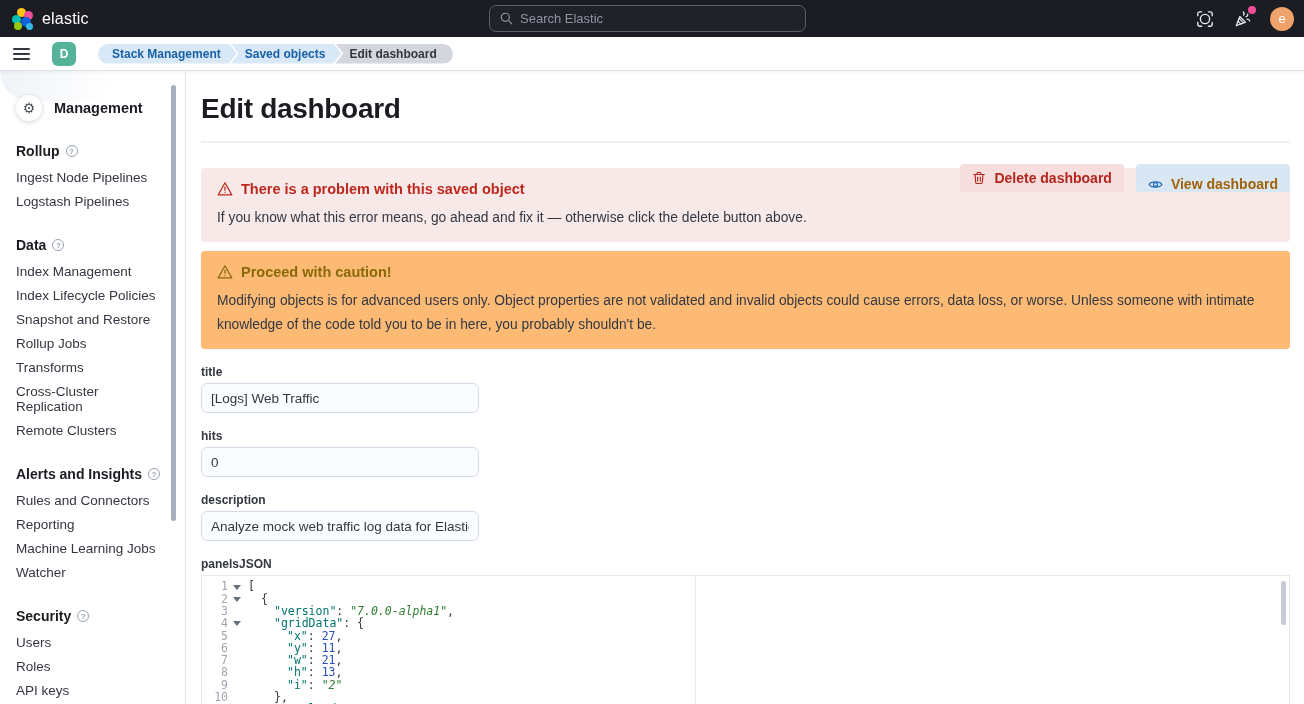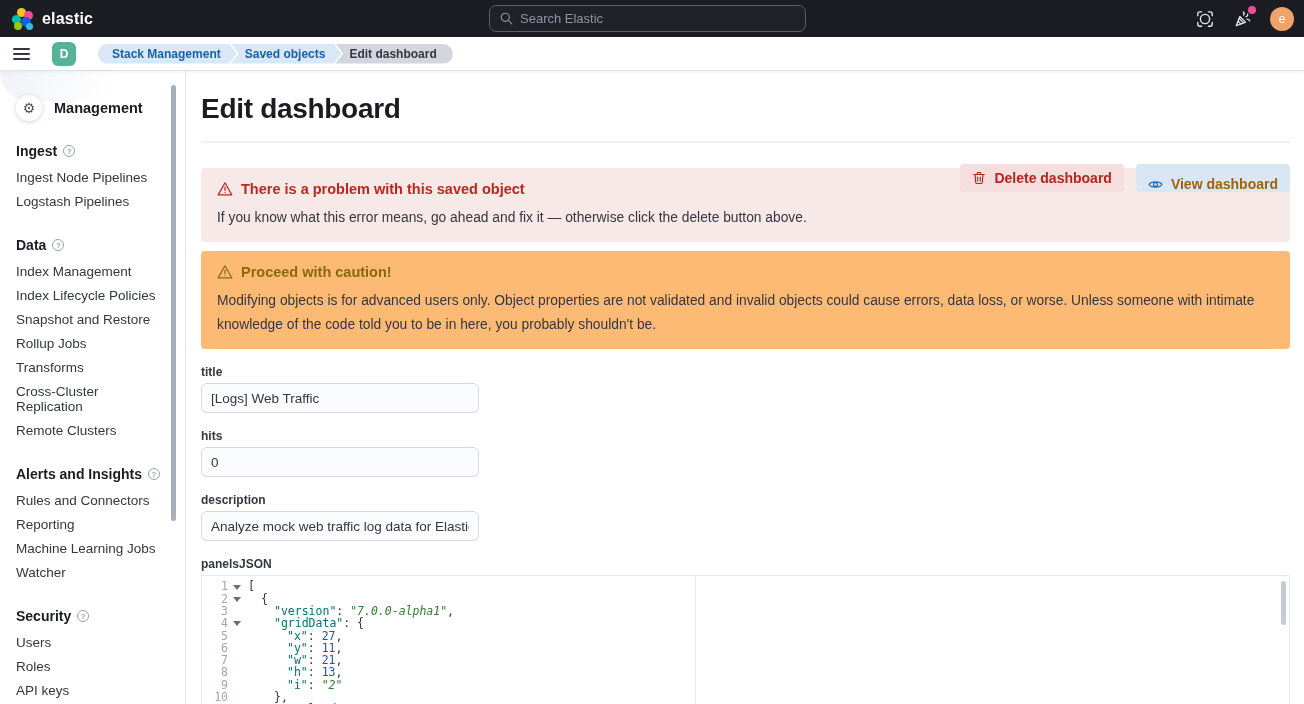--- a/index.html
+++ b/index.html
@@ -10,21 +10,21 @@
   .top-header { position:relative; height:37px; background:#1b1d22; display:flex; align-items:center; padding:0 12px; }
   .logo-wrap { display:flex; align-items:center; gap:8px; }
   .logo-mark { position:relative; width:22px; height:22px; }
   .logo-mark i { position:absolute; border-radius:50%; }
   .logo-yellow { width:9px; height:9px; left:5px; top:0;  background:#FEC514; }
   .logo-pink   { width:9px; height:9px; left:12px; top:3px; background:#F04E98; }
   .logo-teal   { width:9px; height:9px; left:0;  top:7px; background:#00BFB3; }
   .logo-blue   { width:10px; height:10px; left:9px; top:9px; background:#0B64DD; }
   .logo-green  { width:8px; height:8px; left:2px; top:14px; background:#93C90E; }
   .logo-lblue  { width:7px; height:7px; left:14px; top:15px; background:#36B9E5; }
-  .brand { color:#fff; font-size:16px; font-weight:700; letter-spacing:.2px; }
+  .brand { color:#fff; font-size:16px; font-weight:400; letter-spacing:.2px; }
   .search-wrap { position:absolute; left:489px; top:5px; width:317px; }
   .search-box { display:flex; align-items:center; gap:7px; height:27px; width:100%;
     background:#202227; border:1px solid #5a5e66; border-radius:7px; padding:0 10px; }
   .search-box input { flex:1; background:transparent; border:none; outline:none; color:#d4dae5; font-size:13px; }
   .search-box input::placeholder { color:#8d96a6; }
   .hdr-right { position:absolute; right:10px; top:0; height:37px; display:flex; align-items:center; gap:16px; }
   .hdr-icon-btn { position:relative; width:22px; height:22px; display:flex; align-items:center; justify-content:center; cursor:pointer; }
   .notif-dot { position:absolute; top:-2px; right:-2px; width:8px; height:8px; border-radius:50%; background:#F04E98; }
   .avatar { width:24px; height:24px; border-radius:50%; background:#F0A26B; color:#fff;
     display:flex; align-items:center; justify-content:center; font-size:13px; }
@@ -170,21 +170,21 @@
 <div class="page-body">
 
   <div class="sidebar">
     <div class="mgmt-header">
       <span class="gear-avatar">⚙</span>
       <span class="mgmt-title">Management</span>
     </div>
     <div id="nav-groups">
         <div class="nav-group">
           <div class="group-label">
-            <span>Ingest</span>
+            <span>Rollup</span>
             <span class="help-dot">?</span>
           </div>
           <div class="nav-item">Ingest Node Pipelines</div>
           <div class="nav-item">Logstash Pipelines</div>
         </div>
         <div class="nav-group">
           <div class="group-label">
             <span>Data</span>
             <span class="help-dot">?</span>
           </div>

